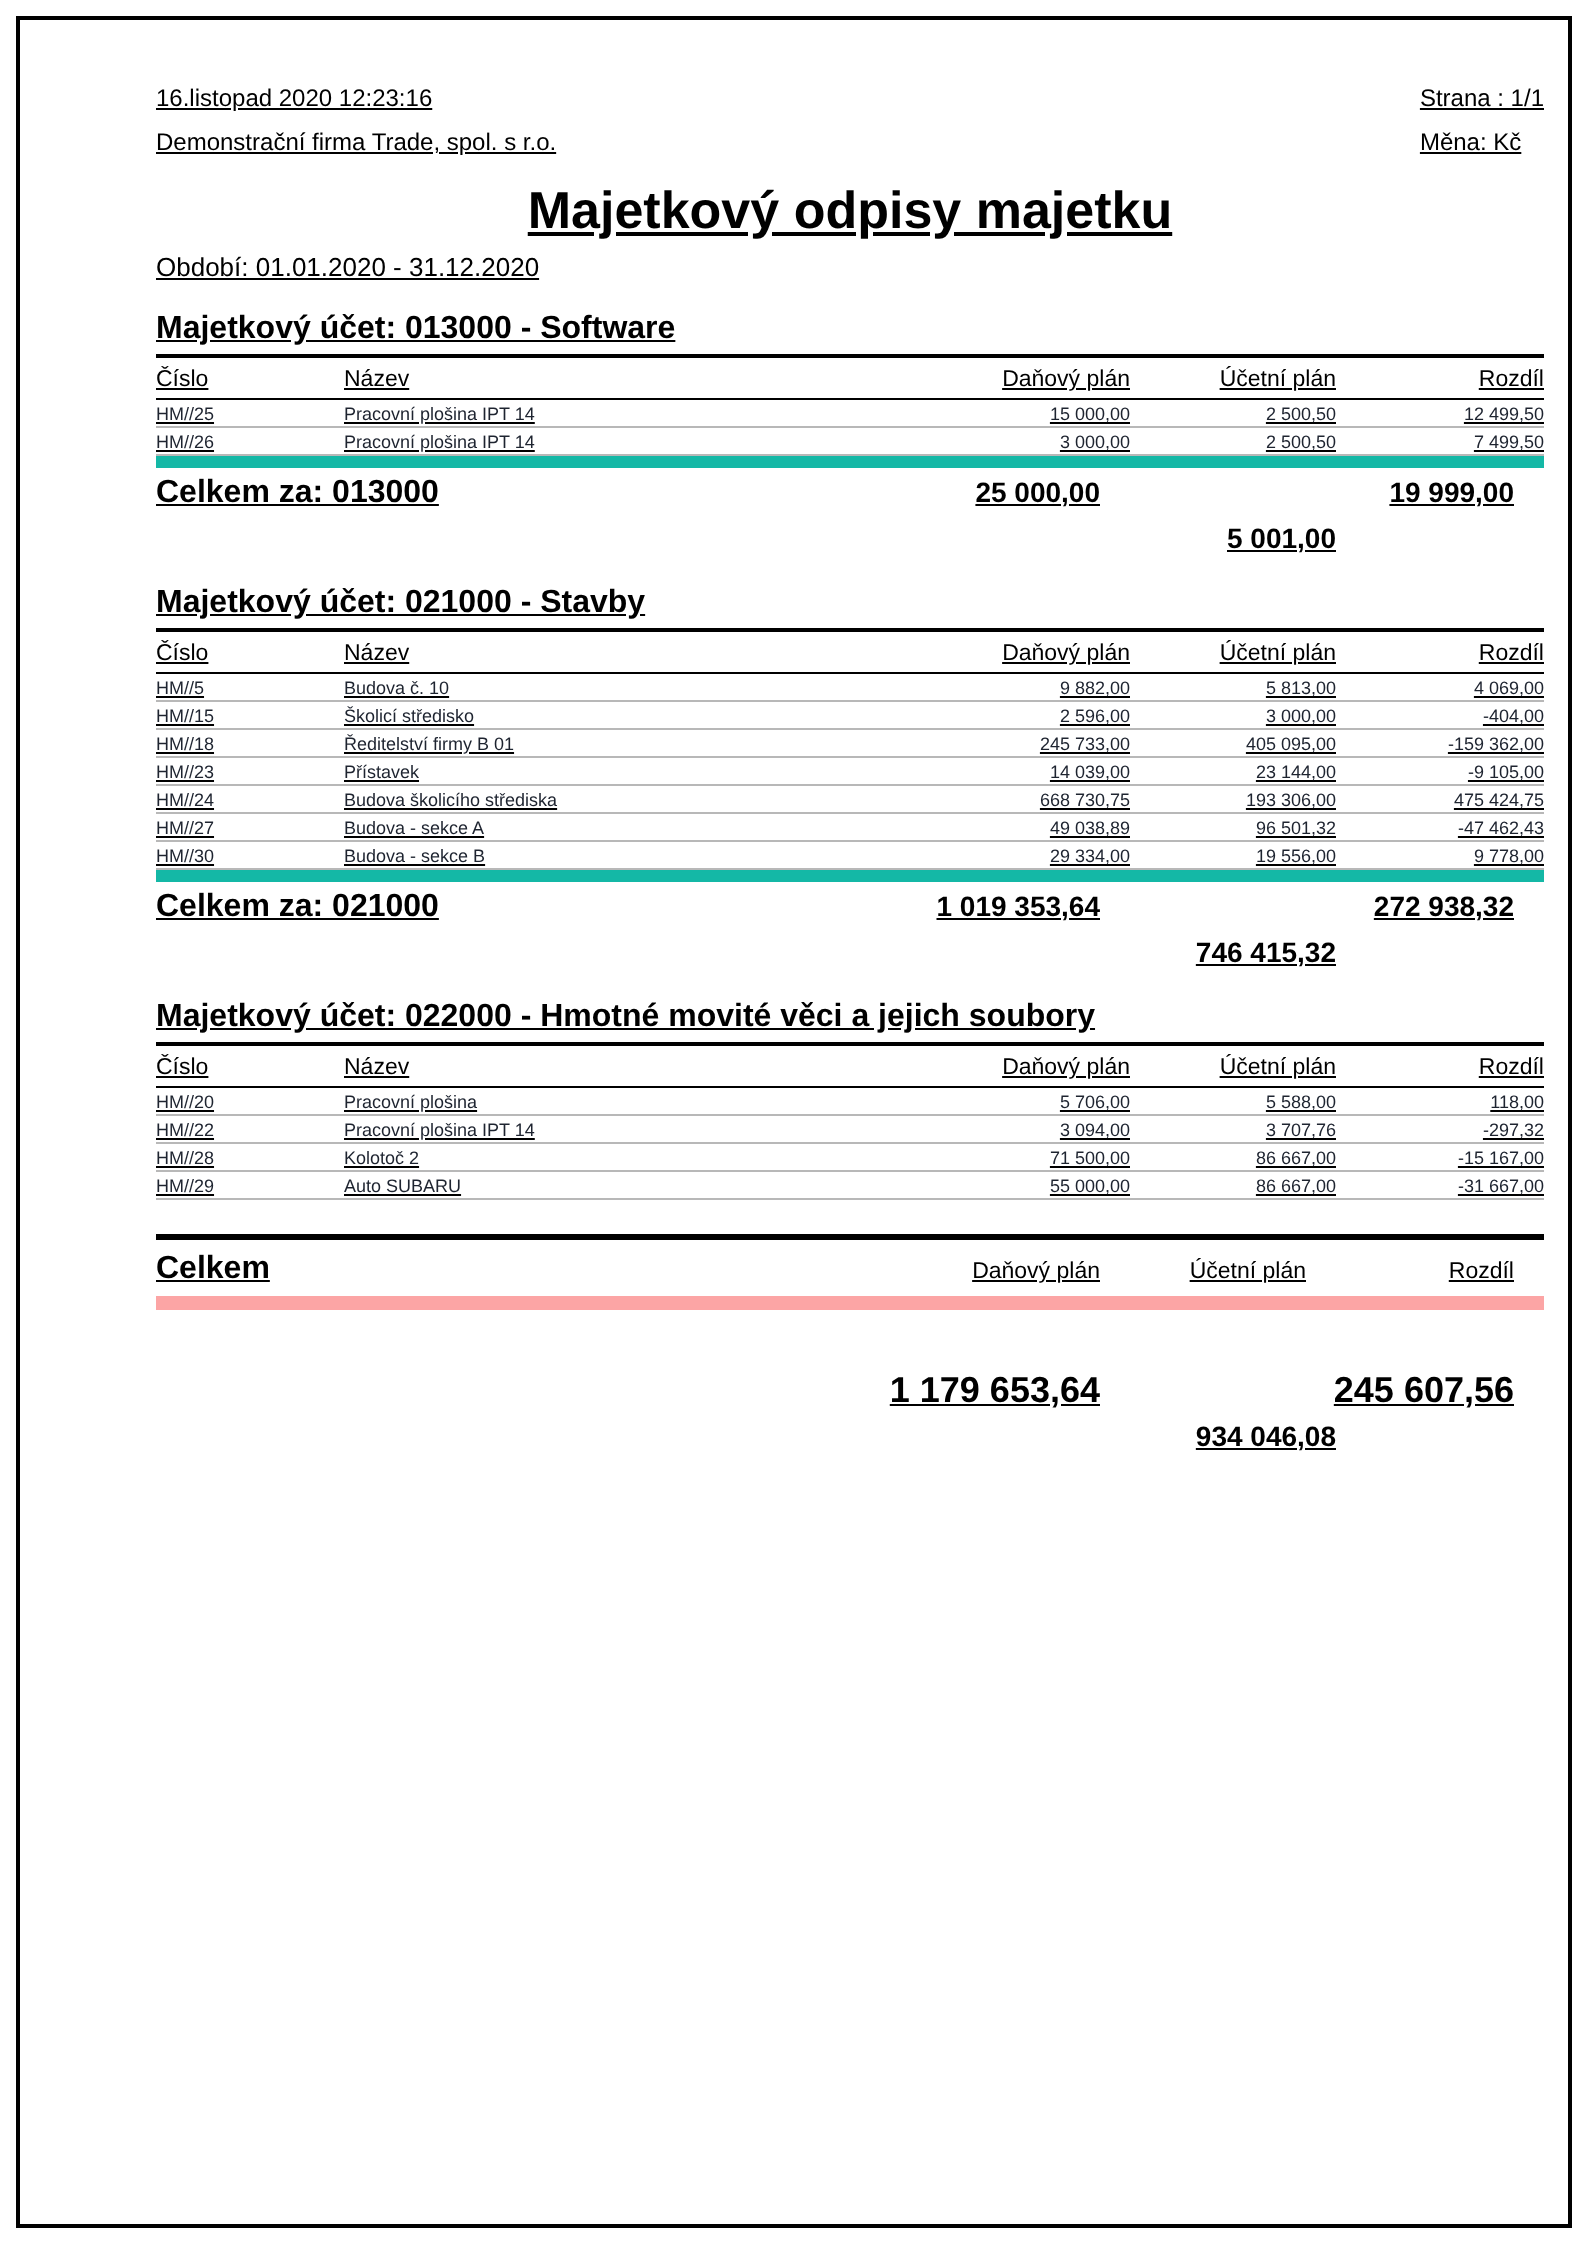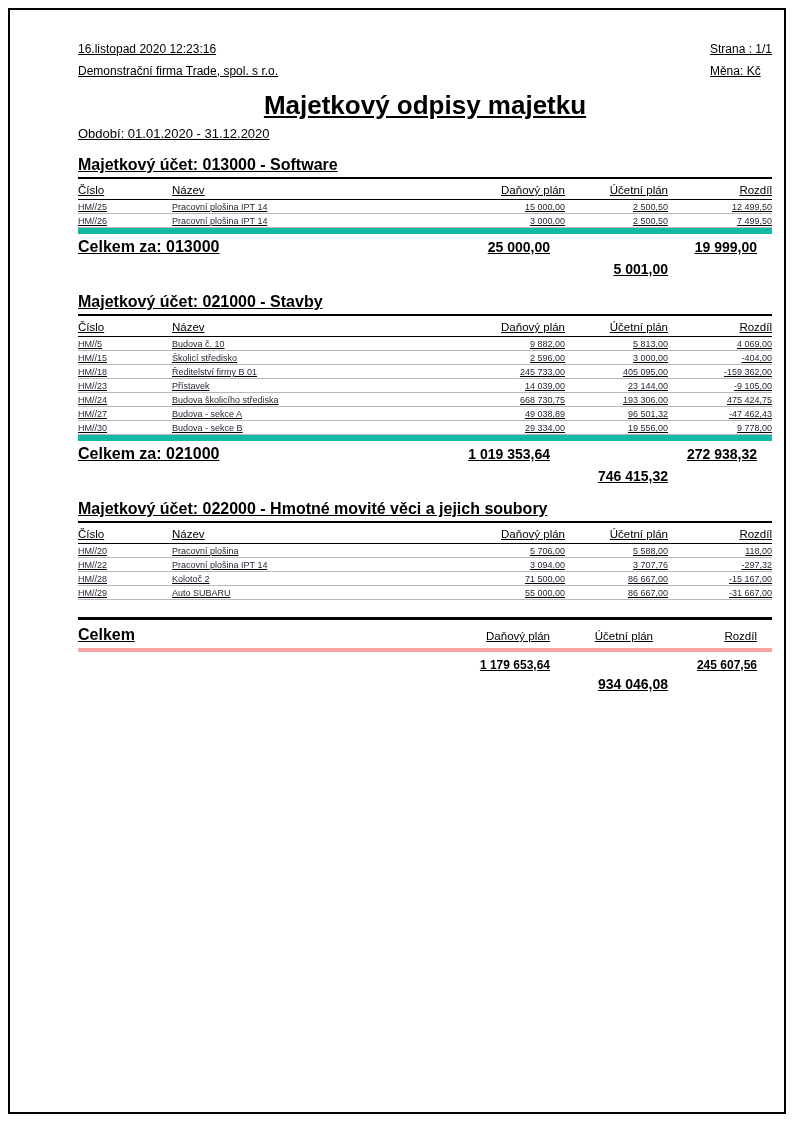--- a/index.html
+++ b/index.html
@@ -101,28 +101,29 @@
     padding-top: 4px;
     min-height: 17px;
   }
   
   .grand {
     margin-top: 17px;
     border-top: 3px solid #000;
   }
   .grand-head {
     padding: 5px 0 4px 0;
-    border-bottom: 4px solid #fca5a5;
+    border-bottom: 7px solid #fca5a5;
   }
   .grand-label { font-size: 16px; font-weight: bold; line-height: 19px; }
   .grand-colhead { font-size: 11.5px; white-space: nowrap; }
   .grand-amounts {
     padding-top: 6px;
     font-weight: bold;
-    font-size: 12px;
+    font-size: 18px;
+    margin-top: 24px;
   }
 </style>
 </head>
 <body>
 
 <div class="page">
   <div class="page-frame">
     <div class="content">
 
       <div class="hdr">

